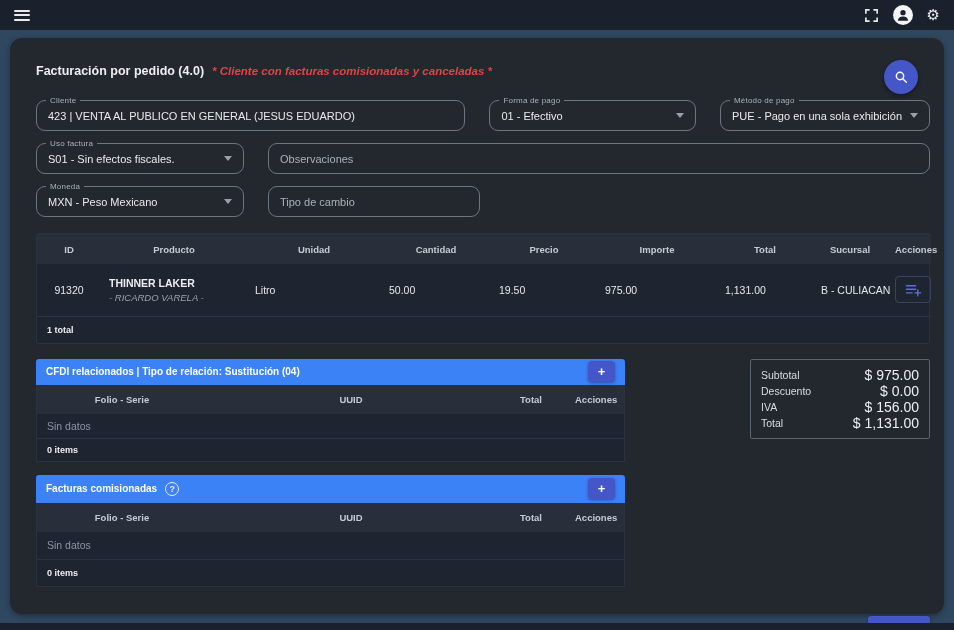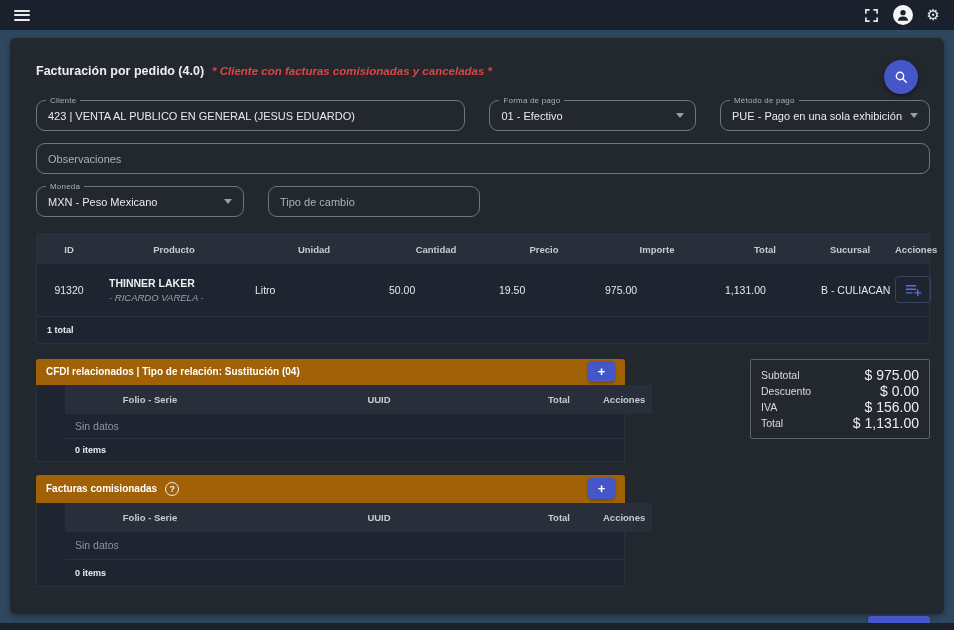--- a/index.html
+++ b/index.html
@@ -16,21 +16,21 @@
   }
   .menu-btn { width:16px; height:11px; display:flex; flex-direction:column; justify-content:space-between; cursor:pointer; }
   .menu-btn span { display:block; height:2px; background:#e8eaed; border-radius:1px; }
   .topbar-right { display:flex; align-items:center; gap:14px; }
   .icon-btn { background:none; border:none; display:flex; align-items:center; justify-content:center; cursor:pointer; }
   .avatar { width:20px; height:20px; border-radius:50%; background:#f2f4f6; display:flex; align-items:center; justify-content:center; }
   .gear { color:#e8eaed; font-size:15px; line-height:1; font-family:"DejaVu Sans",sans-serif; }
   
   .card {
     position:absolute; left:10px; top:38px; width:934px; height:576px;
-    background:#23282f; border-radius:6px; padding:18px 14px 0 26px;
+    background:#23282f; border-radius:12px; padding:18px 14px 0 26px;
     box-shadow:0 2px 6px rgba(0,0,0,.35);
   }
   .title-row { display:flex; align-items:baseline; gap:8px; height:30px; padding-top:8px; position:relative; }
   .page-title { color:#eceef1; font-size:12.5px; font-weight:bold; }
   .warning-text { color:#e04444; font-size:11.5px; font-style:italic; font-weight:bold; }
   .search-fab {
     position:absolute; right:12px; top:4px; width:34px; height:34px; border-radius:50%;
     background:#4556c8; border:none; display:flex; align-items:center; justify-content:center;
     cursor:pointer; box-shadow:0 2px 5px rgba(0,0,0,.4);
   }
@@ -77,36 +77,36 @@
   .table-foot { height:26px; display:flex; align-items:center; padding:0 10px; color:#eceef1; font-size:9px; font-weight:bold; }
   .row-action-btn {
     width:36px; height:27px; background:transparent; border:1px solid #39445c; border-radius:4px;
     display:inline-flex; align-items:center; justify-content:center; cursor:pointer;
   }
   
   .lower { display:flex; justify-content:space-between; margin-top:15px; align-items:flex-start; }
   .sections-col { width:589px; }
   .section { margin-bottom:13px; }
   .section-head {
-    background:#a16207; border-radius:3px 3px 0 0; height:26px;
+    background:#3b82f6; border-radius:3px 3px 0 0; height:26px;
     display:flex; align-items:center; padding:0 10px; justify-content:space-between;
   }
   .section-head.tall { height:28px; }
   .section-title { color:#ffffff; font-size:10px; font-weight:bold; display:flex; align-items:center; gap:8px; }
   .help-badge {
     width:14px; height:14px; border-radius:50%; border:1.4px solid #f0ecf4; color:#f0ecf4;
     font-size:9px; font-weight:bold; display:inline-flex; align-items:center; justify-content:center;
     cursor:pointer; background:transparent; font-family:inherit;
   }
   .add-btn {
     width:27px; height:21px; background:#4556c8; color:#fff; border:none; border-radius:4px;
     font-size:13px; font-weight:bold; line-height:1; display:flex; align-items:center; justify-content:center;
     cursor:pointer; box-shadow:0 1px 3px rgba(0,0,0,.35);
   }
-  .section-body { background:#1f2530; border:1px solid #2b323e; border-top:none;padding-left:28px; }
+  .section-body { background:#1f2530; border:1px solid #2b323e; border-top:none; }
   .mini-table th { height:29px; text-align:center; }
   .empty-row { height:25px; display:flex; align-items:center; padding:0 10px; color:#8b93a3; font-size:10.5px; border-bottom:1px solid #2c3340; }
   .empty-row.tall { height:28px; }
   .items-foot { height:22px; display:flex; align-items:center; padding:0 10px; color:#eceef1; font-size:9px; font-weight:bold; }
   .items-foot.tall { height:26px; }
   
   .totals-box { width:180px; border:1px solid #5a6470; border-radius:2px; padding:7px 10px; }
   .totals-row { display:flex; justify-content:space-between; height:16px; align-items:center; }
   .totals-label { color:#d8dce1; font-size:10.5px; }
   .totals-value { color:#eceef1; font-size:14px; }
@@ -170,20 +170,25 @@
       <span class="caret"></span>
     </div>
     <div class="field w-metodo">
       <span class="flabel">Método de pago</span>
       <span class="fvalue">PUE - Pago en una sola exhibición</span>
       <span class="caret"></span>
     </div>
   </div>
 
   <div class="form-row" style="margin-top:12px;">
+    <div class="field w-uso">
+      <span class="flabel">Uso factura</span>
+      <span class="fvalue">S01 - Sin efectos fiscales.</span>
+      <span class="caret"></span>
+    </div>
     <div class="field w-obs">
       <input type="text" placeholder="Observaciones" style="">
     </div>
   </div>
 
   <div class="form-row" style="margin-top:12px;">
     <div class="field w-moneda">
       <span class="flabel">Moneda</span>
       <span class="fvalue">MXN - Peso Mexicano</span>
       <span class="caret"></span>

